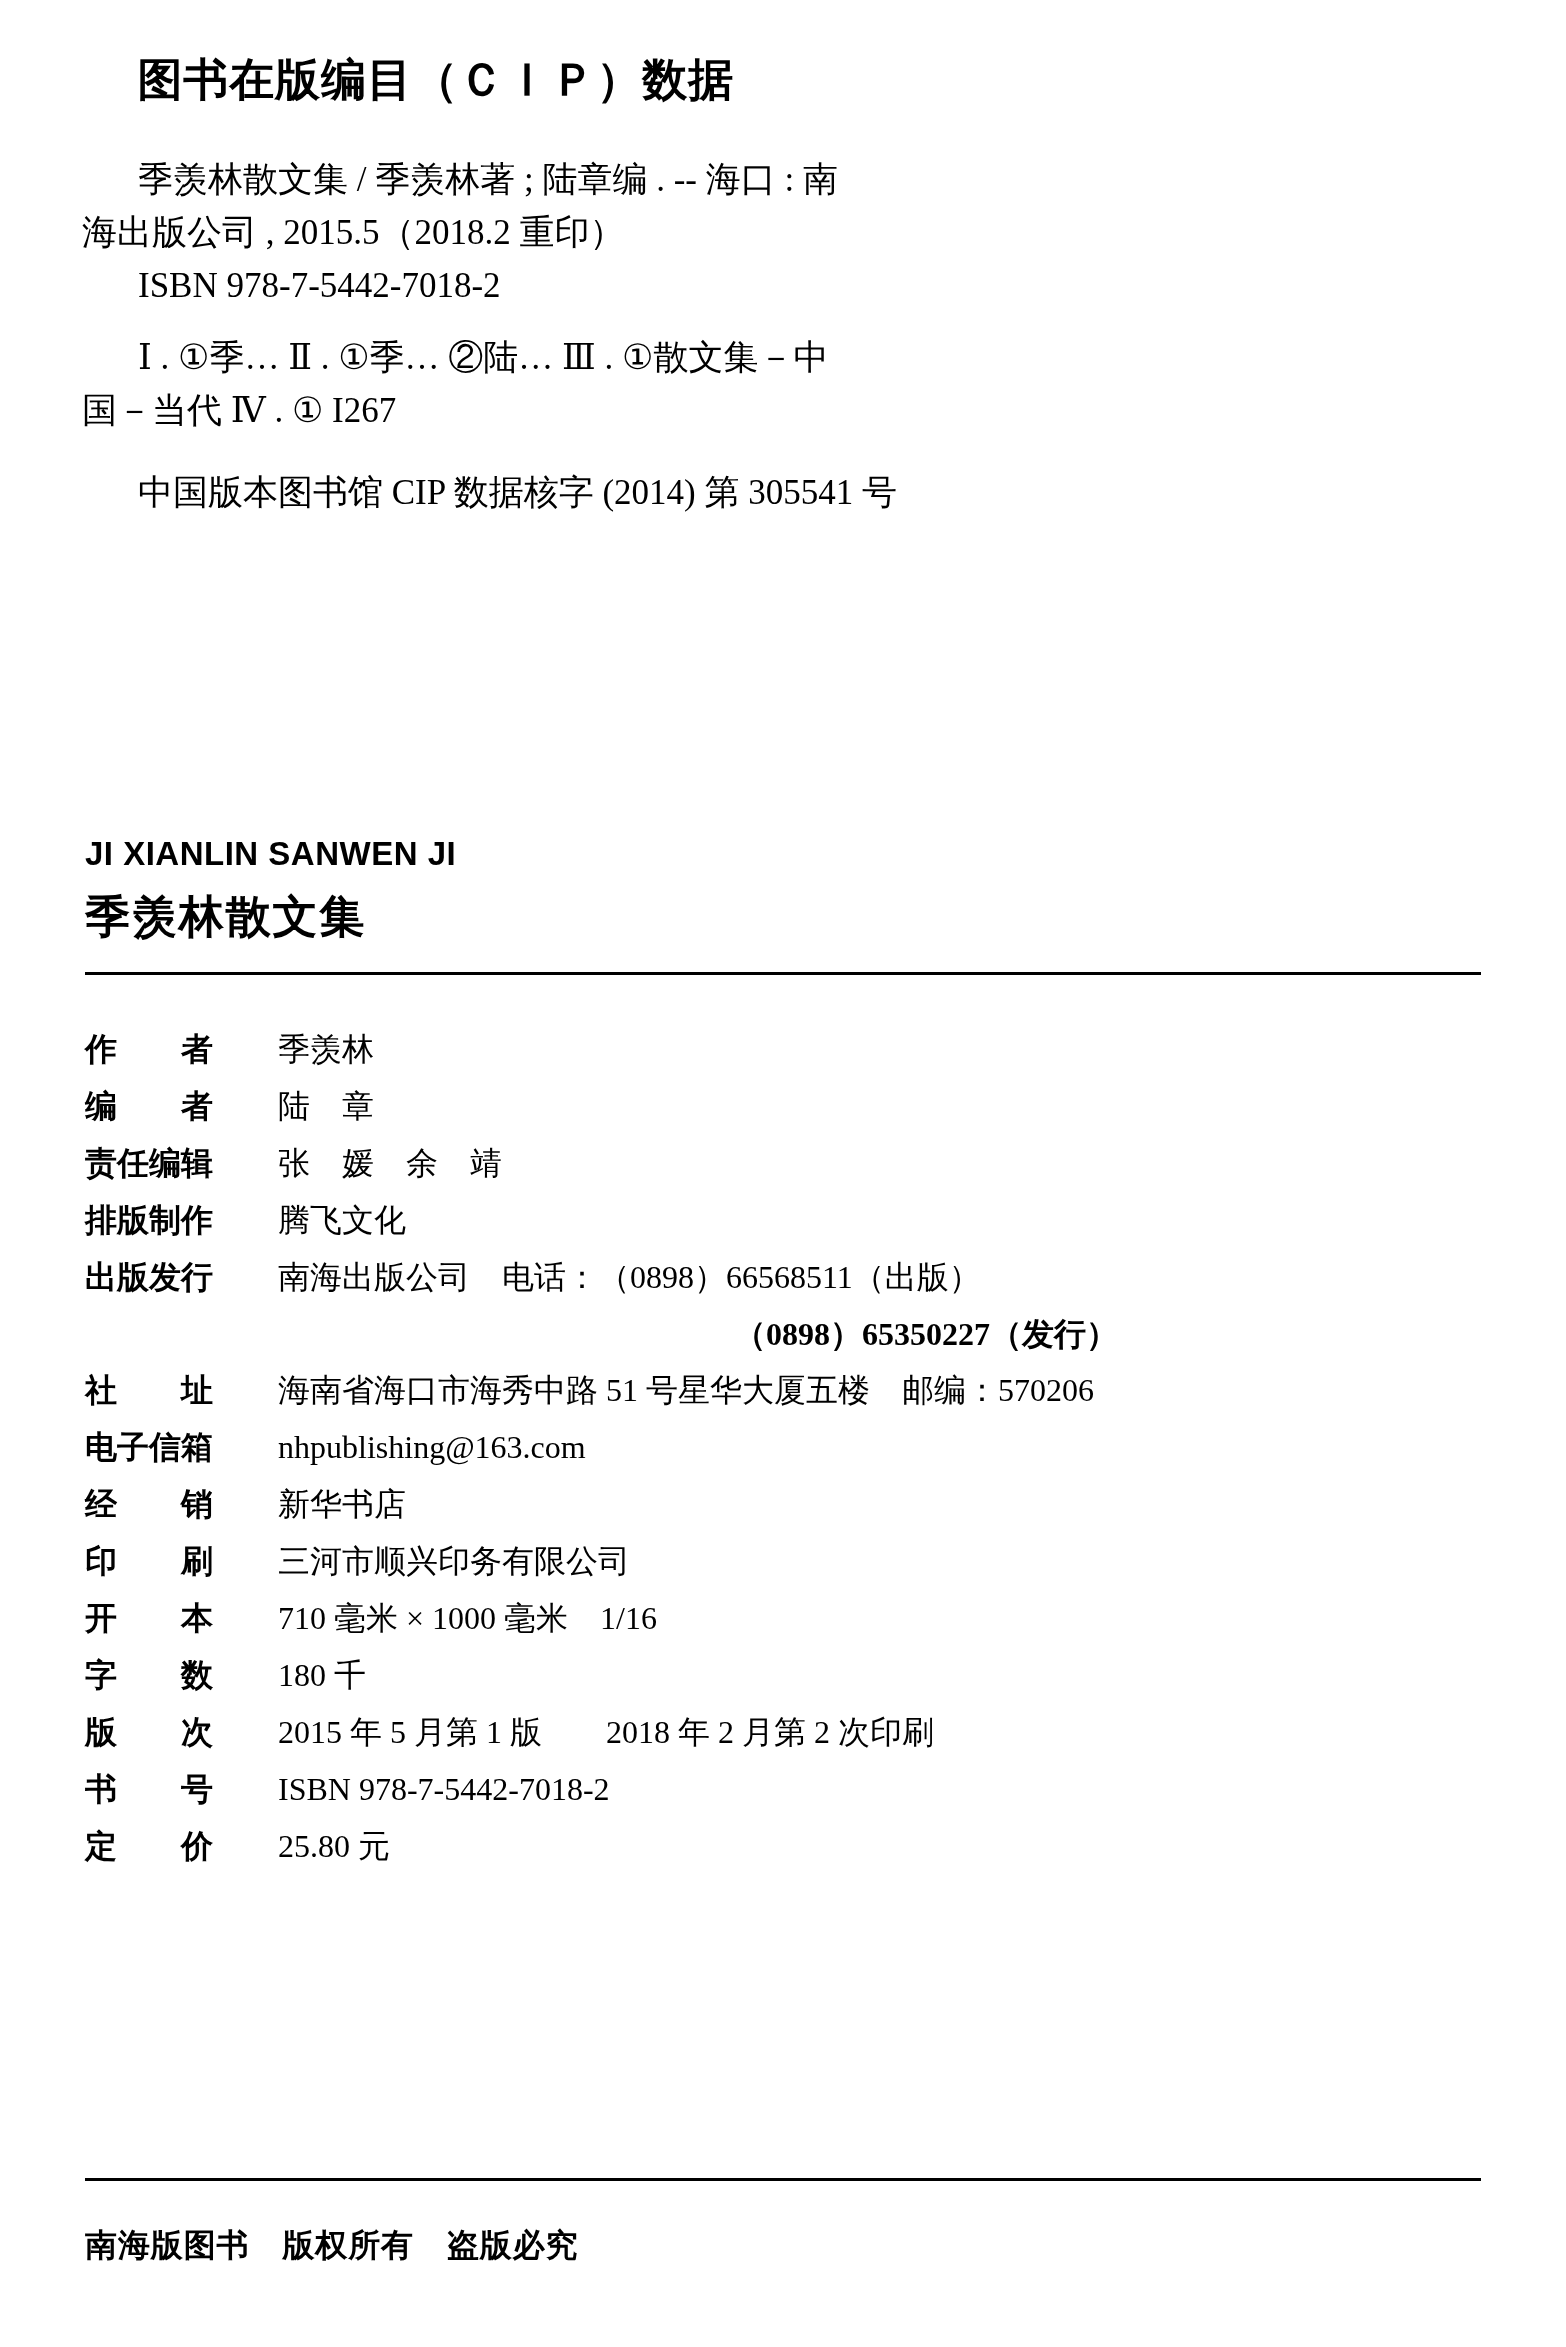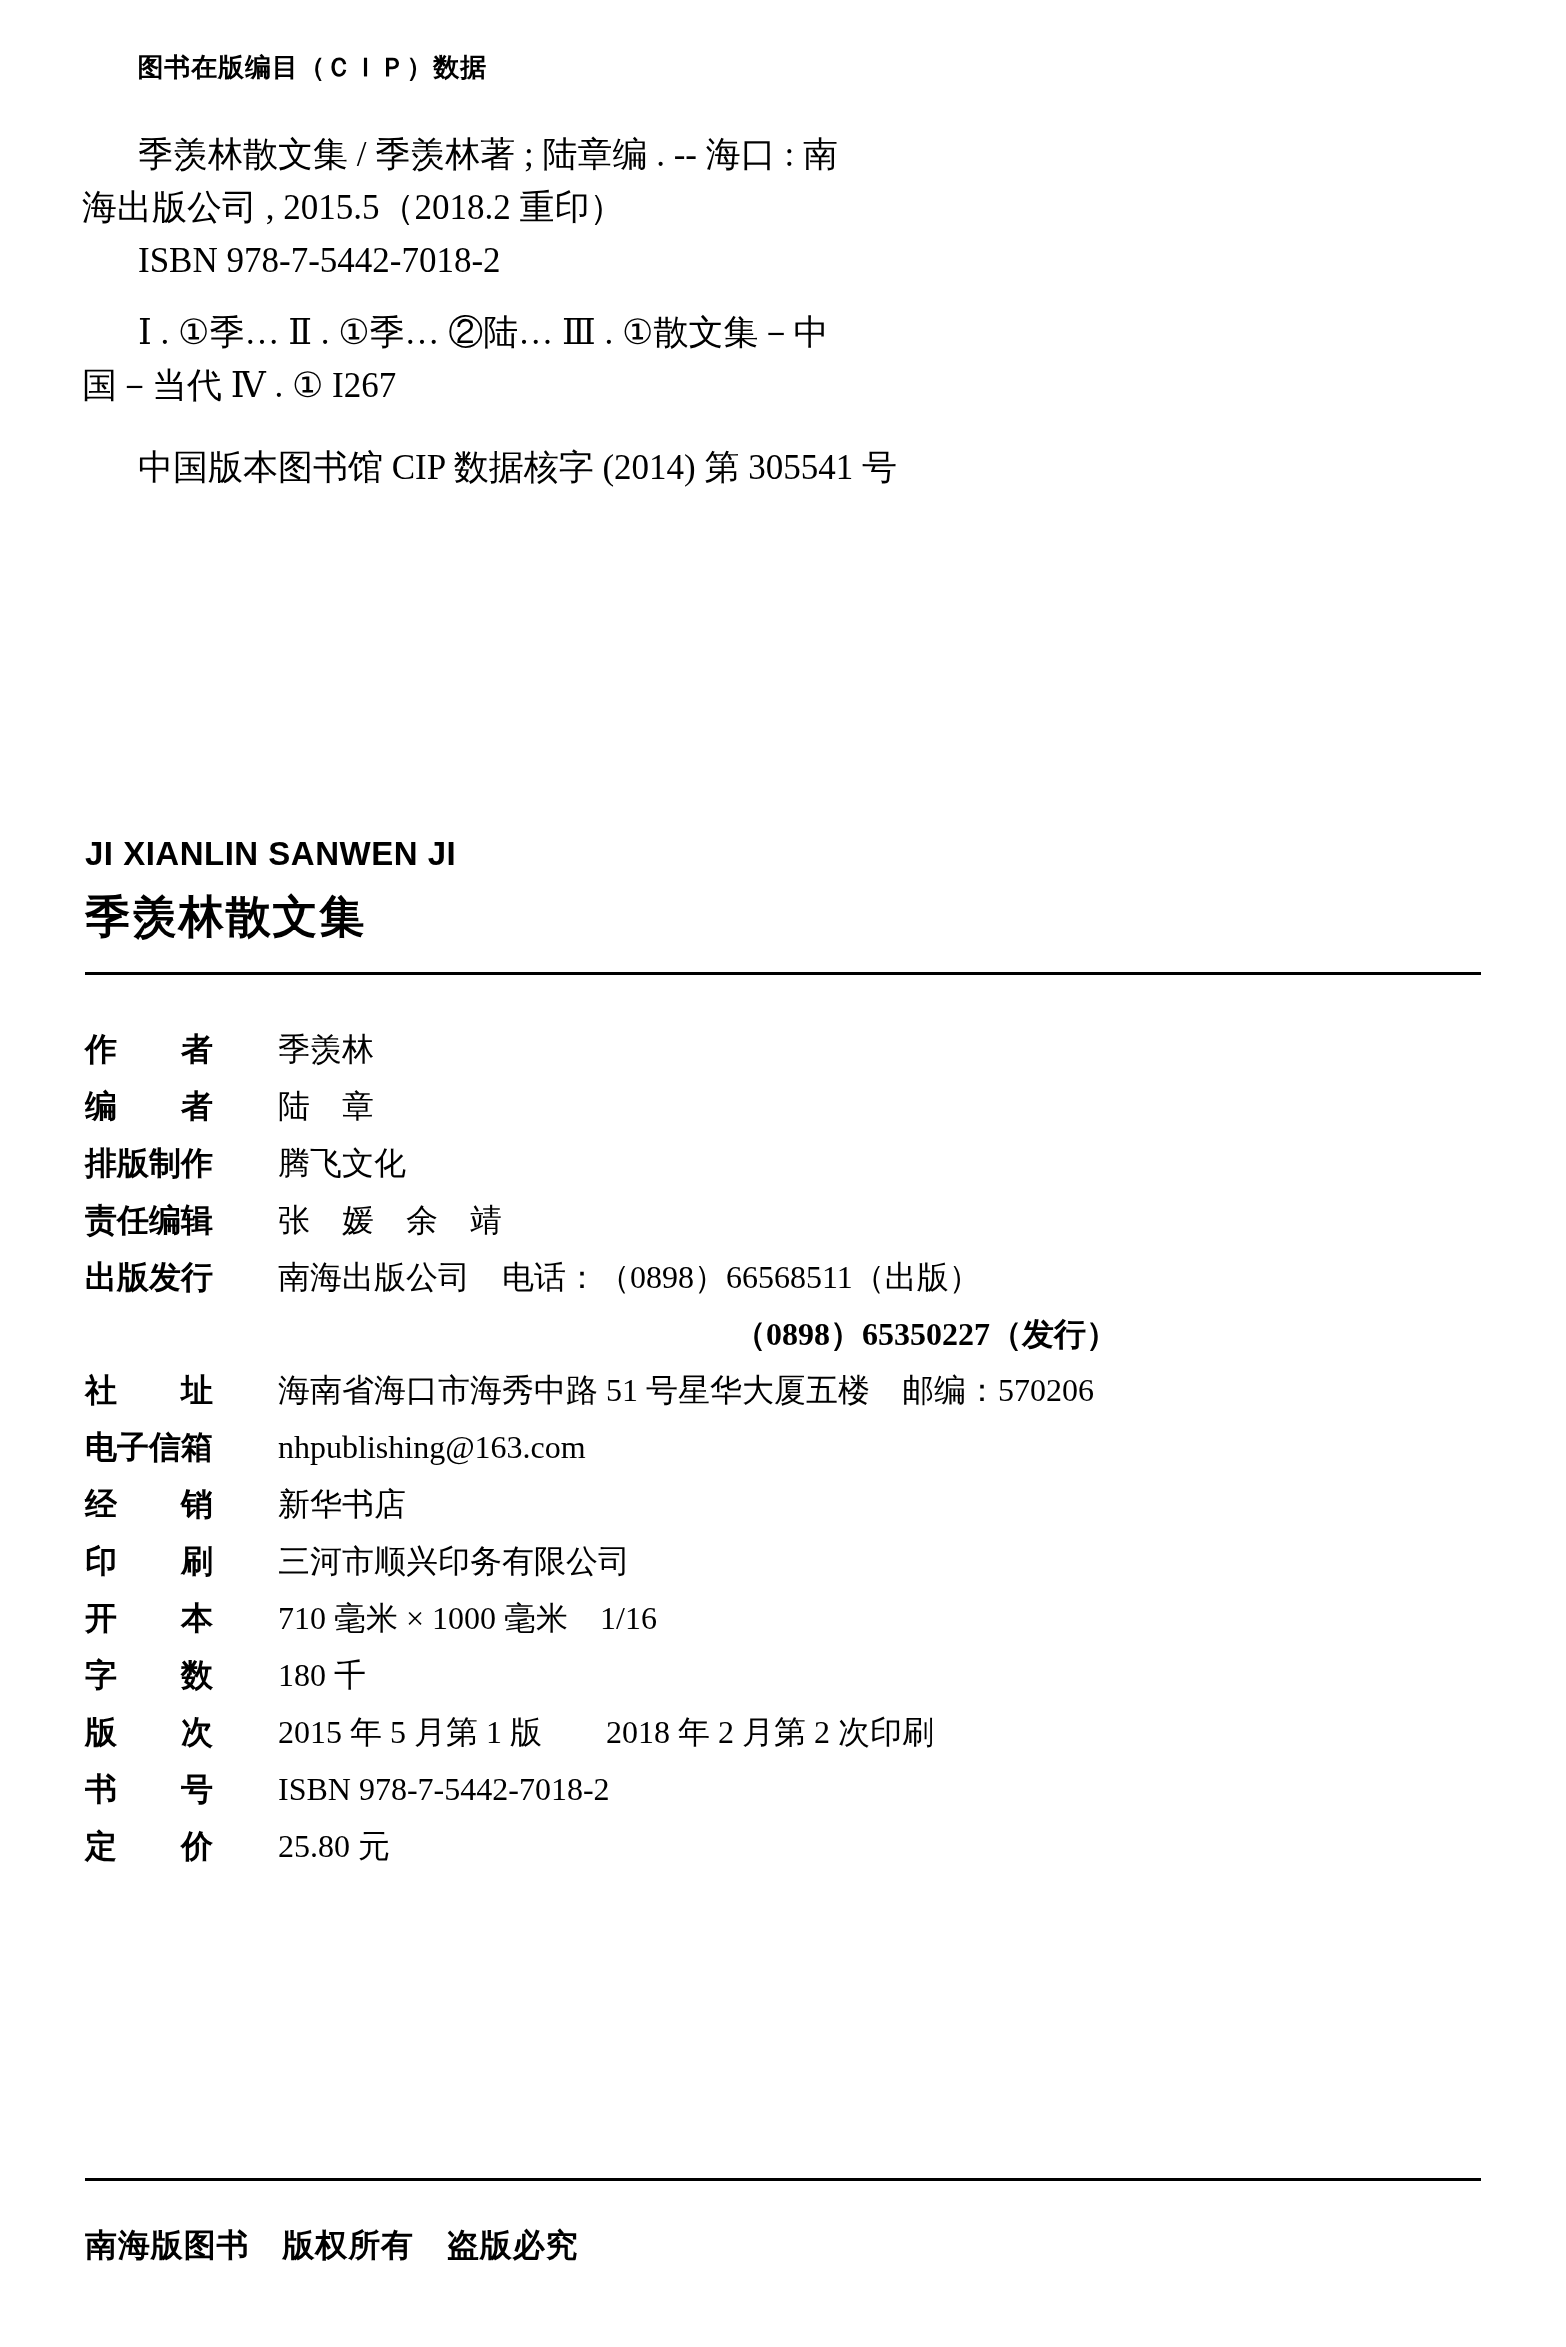--- a/index.html
+++ b/index.html
@@ -27,21 +27,21 @@
   
   .cip-block {
     position: absolute;
     left: 130px;
     top: 50px;
     width: 1317px;
   }
   .cip-heading {
     font-family: "Liberation Sans", "DejaVu Sans", sans-serif;
     font-weight: bold;
-    font-size: 26px;
+    font-size: 45px;
     letter-spacing: 0.9px;
     margin: 0 0 43px 0;
     padding-left: 7.4px;
   }
   .cip-para {
     font-size: 35px;
     line-height: 1.52;
     margin: 0 0 5.6px 0;
     text-indent: 56px;
     margin-left: -48px;
@@ -173,27 +173,27 @@
       <span class="label">作　　者</span>
       <span class="value">季羡林</span>
     </div>
 
     <div class="row">
       <span class="label">编　　者</span>
       <span class="value">陆　章</span>
     </div>
 
     <div class="row">
+      <span class="label wide-label">责任编辑</span>
+      <span class="value">张　媛　余　靖</span>
+    </div>
+
+    <div class="row">
       <span class="label wide-label">排版制作</span>
       <span class="value">腾飞文化</span>
-    </div>
-
-    <div class="row">
-      <span class="label wide-label">责任编辑</span>
-      <span class="value">张　媛　余　靖</span>
     </div>
 
     <div class="row">
       <span class="label wide-label">出版发行</span>
       <span class="value">南海出版公司　电话：（0898）66568511（出版）</span>
     </div>
 
     <div class="subrow">
       <span class="spacer"></span>
       <span class="value">（0898）65350227（发行）</span>

